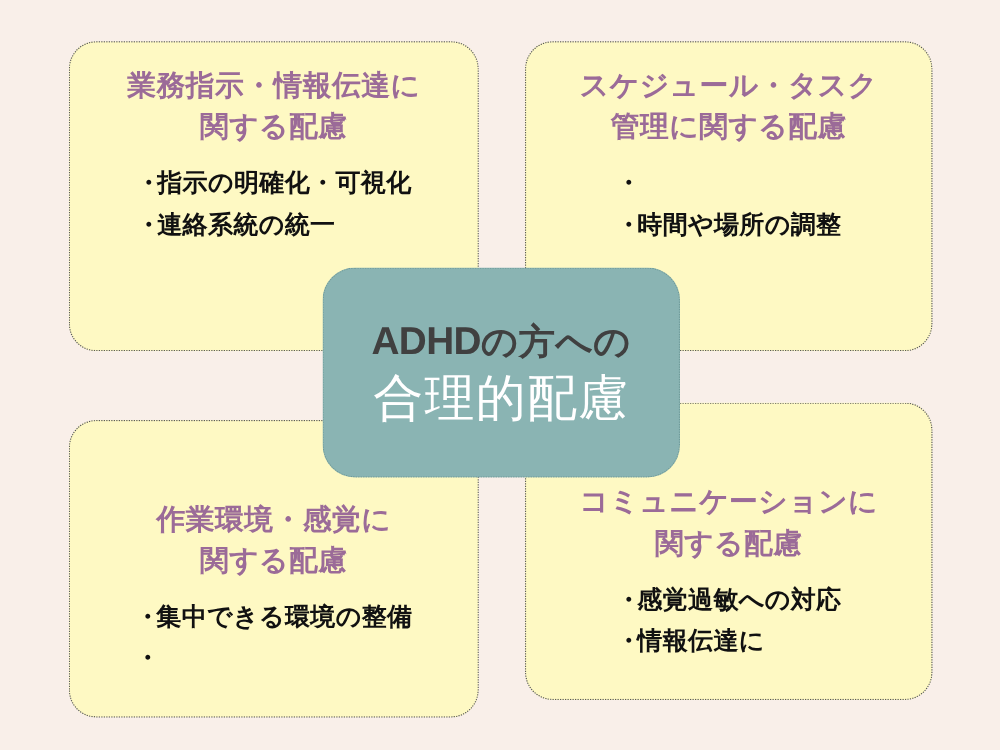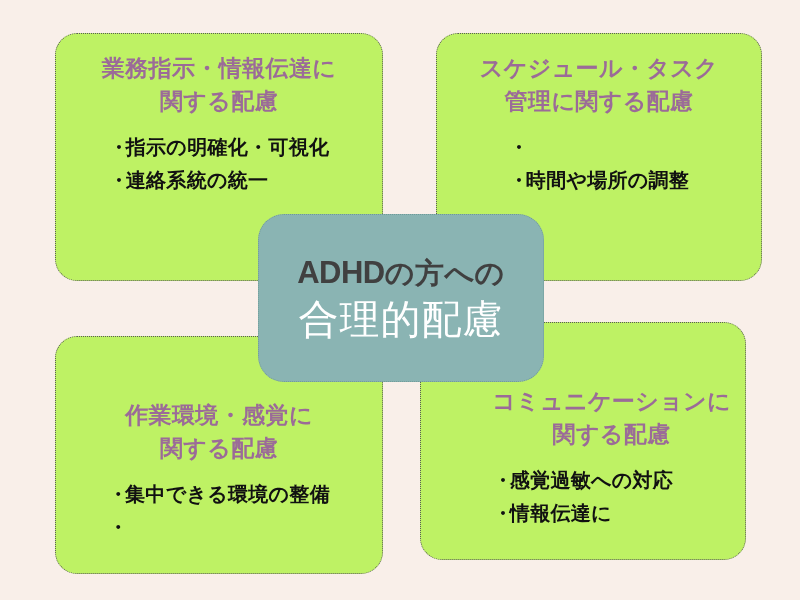--- a/index.html
+++ b/index.html
@@ -16,33 +16,33 @@
   .canvas {
     position: relative;
     width: 800px;
     height: 600px;
     background: #f9efe9;
   }
 
   
   .card {
     position: absolute;
-    background: #bef264;
+    background: #fef9c3;
     border: 1.5px dotted #5a5a5a;
     border-radius: 22px;
     box-sizing: border-box;
     display: flex;
     flex-direction: column;
     align-items: center;
     padding: 18px 14px 10px 14px;
   }
   .card-tl { left: 55px;  top: 33px;  width: 328px; height: 248px; }
-  .card-tr { left: 420px; top: 33px;  width: 326px; height: 248px; margin-left: 16px; }
+  .card-tr { left: 420px; top: 33px;  width: 326px; height: 248px; }
   .card-bl { left: 55px;  top: 336px; width: 328px; height: 238px; }
-  .card-br { left: 420px; top: 322px; width: 326px; height: 238px; align-items: flex-end; }
+  .card-br { left: 420px; top: 322px; width: 326px; height: 238px; }
 
   .card-bl, .card-br {
     justify-content: flex-start;
     padding-top: 62px;
   }
 
   .card-heading {
     color: #9b6b98;
     font-size: 23px;
     font-weight: bold;

